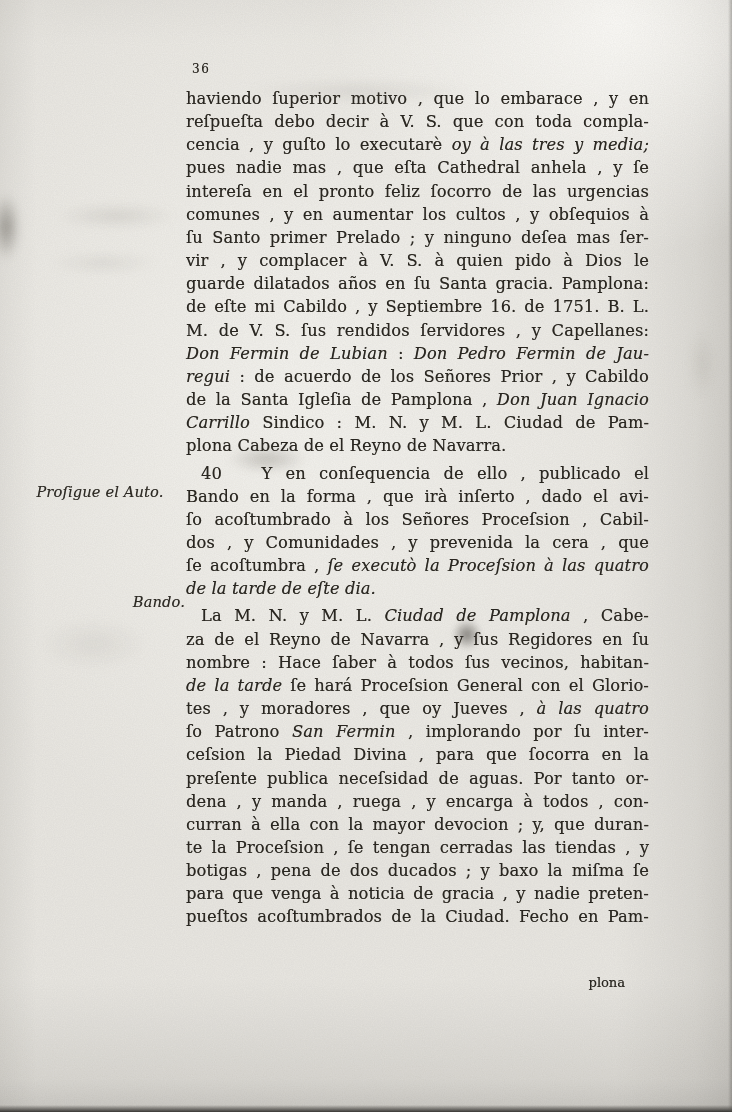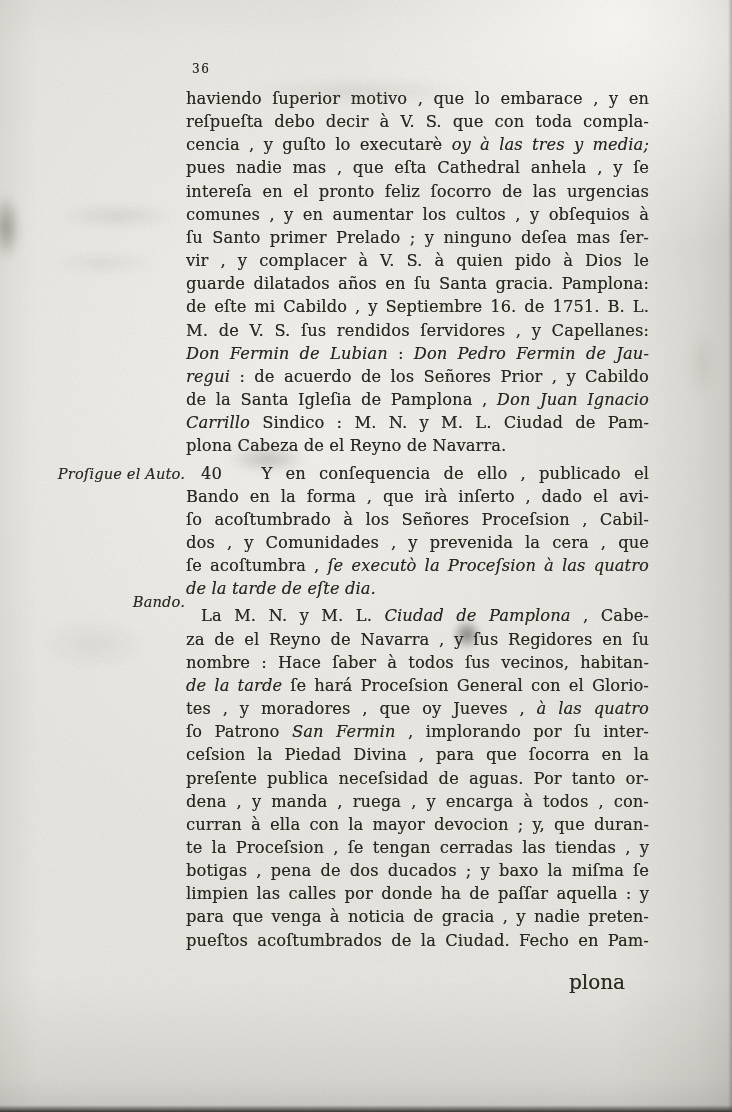--- a/index.html
+++ b/index.html
@@ -42,28 +42,28 @@
   .line i { font-style:italic;margin-top:29px; }
 
   .margin-note {
     position:absolute; z-index:2;
     left:15px; width:170px;
     text-align:right;
     font-style:italic; font-size:14.5px; letter-spacing:0.2px;
     color:#2e2b25;
     text-shadow:0.2px 0.2px 0.4px rgba(46,43,37,0.5);
   }
-  .note-1 { top:466px; }
+  .note-1 { top:484px;text-align:center; }
   .note-2 { top:594px; }
 
   .catchword {
     position:absolute; z-index:2;
     left:186px; top:971px; width:463px;
     text-align:right; padding-right:24px; box-sizing:border-box;
-    font-size:20px; line-height:23.15px;
+    font-size:13px; line-height:23.15px;
     color:#2a2721;
     text-shadow:0.2px 0.2px 0.45px rgba(44,40,33,0.55);
   }
 
   .stain { position:absolute; z-index:3; border-radius:50%; pointer-events:none; }
   .s1 { left:228px; top:446px; width:78px; height:26px; background:radial-gradient(ellipse, rgba(90,84,76,0.30), rgba(90,84,76,0) 72%); filter:blur(4px); }
   .s2 { left:452px; top:619px; width:30px; height:31px; background:radial-gradient(ellipse, rgba(52,48,43,0.55), rgba(52,48,43,0) 70%); filter:blur(2.5px); }
   .s3 { left:-8px;  top:194px; width:28px; height:66px; background:radial-gradient(ellipse, rgba(66,62,55,0.45), rgba(66,62,55,0) 72%); filter:blur(4px); }
   .s4 { left:248px; top:80px;  width:220px; height:22px; background:radial-gradient(ellipse, rgba(120,114,104,0.14), rgba(120,114,104,0) 75%); filter:blur(5px); }
 
@@ -122,21 +122,20 @@
       <div class="line"><span>nombre : Hace ſaber à todos ſus vecinos, habitan-</span></div>
       <div class="line"><i>de la tarde</i><span> ſe hará Proceſsion General con el Glorio-</span></div>
       <div class="line"><span>tes , y moradores , que oy Jueves , </span><i>à las quatro</i></div>
       <div class="line"><span>ſo Patrono </span><i>San Fermin</i><span> , implorando por ſu inter-</span></div>
       <div class="line"><span>ceſsion la Piedad Divina , para que ſocorra en la</span></div>
       <div class="line"><span>preſente publica neceſsidad de aguas. Por tanto or-</span></div>
       <div class="line"><span>dena , y manda , ruega , y encarga à todos , con-</span></div>
       <div class="line"><span>curran à ella con la mayor devocion ; y, que duran-</span></div>
       <div class="line"><span>te la Proceſsion , ſe tengan cerradas las tiendas , y</span></div>
       <div class="line"><span>botigas , pena de dos ducados ; y baxo la miſma ſe</span></div>
-      <div class="line"><span>limpien las calles por donde ha de paſſar aquella : y</span></div>
       <div class="line"><span>para que venga à noticia de gracia , y nadie preten-</span></div>
       <div class="line"><span>pueſtos acoſtumbrados de la Ciudad. Fecho en Pam-</span></div>
     </div>
 
   <div class="catchword">plona</div>
 
   <div class="stain s1"></div>
   <div class="stain s2"></div>
   <div class="stain s3"></div>
   <div class="stain s4"></div>

